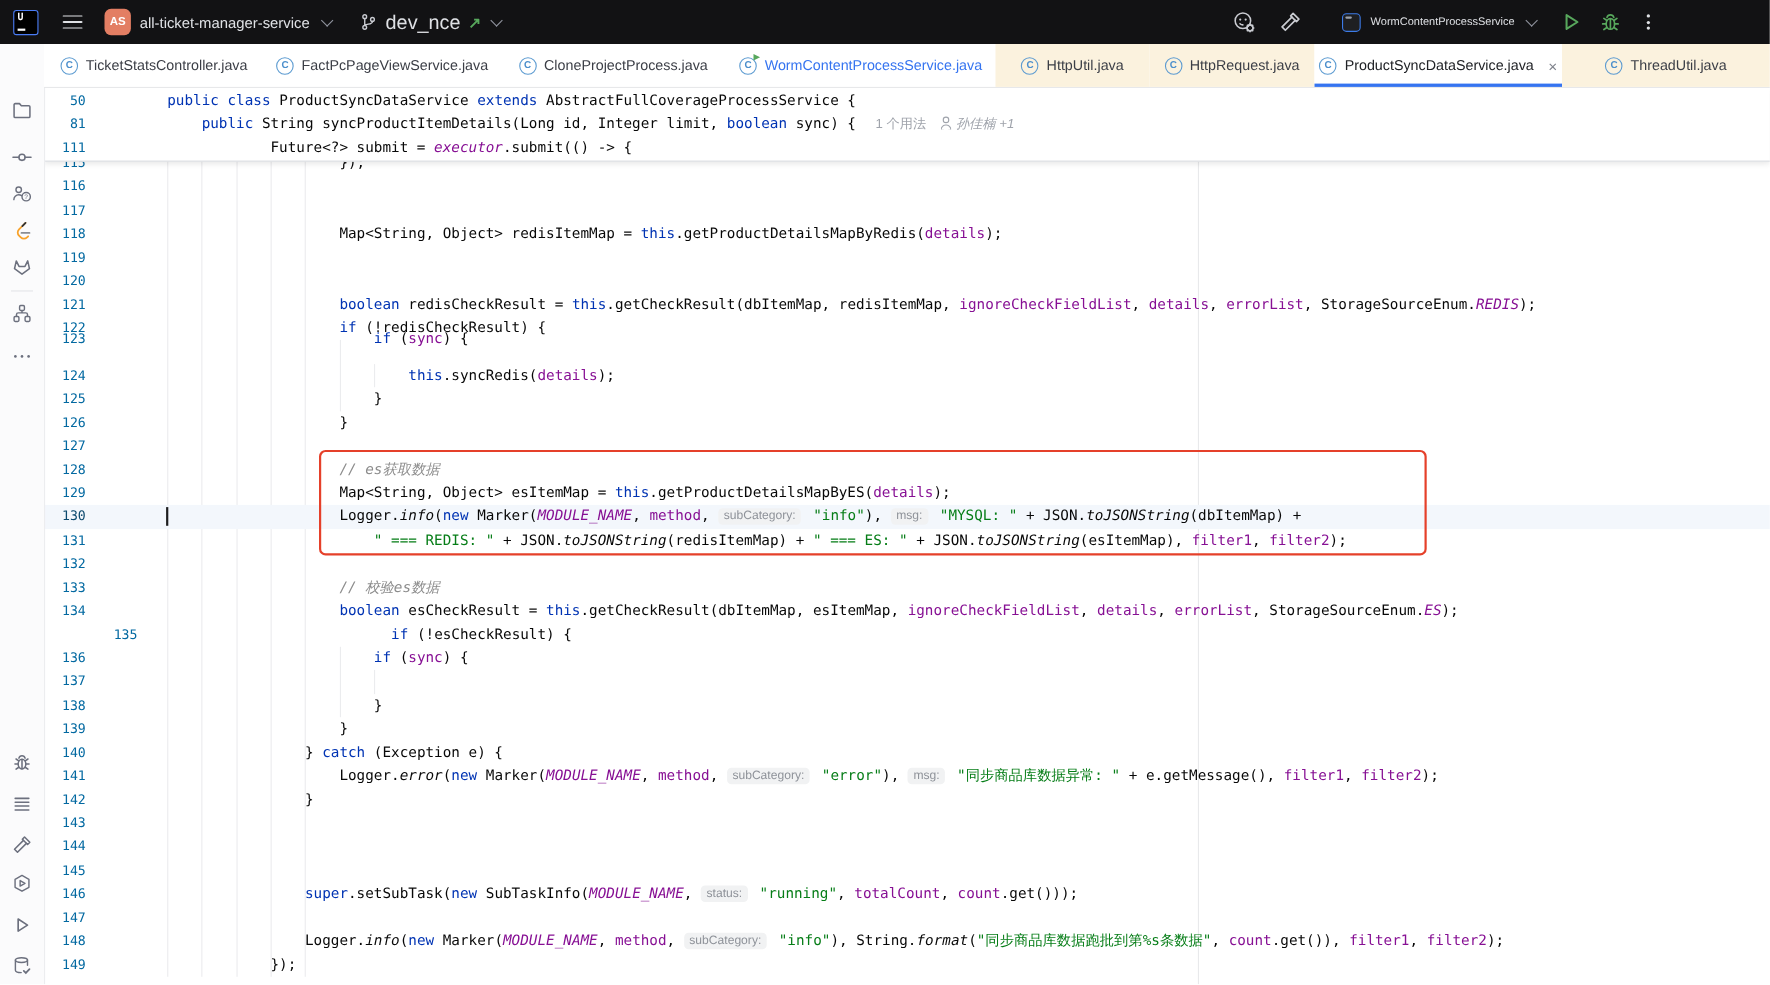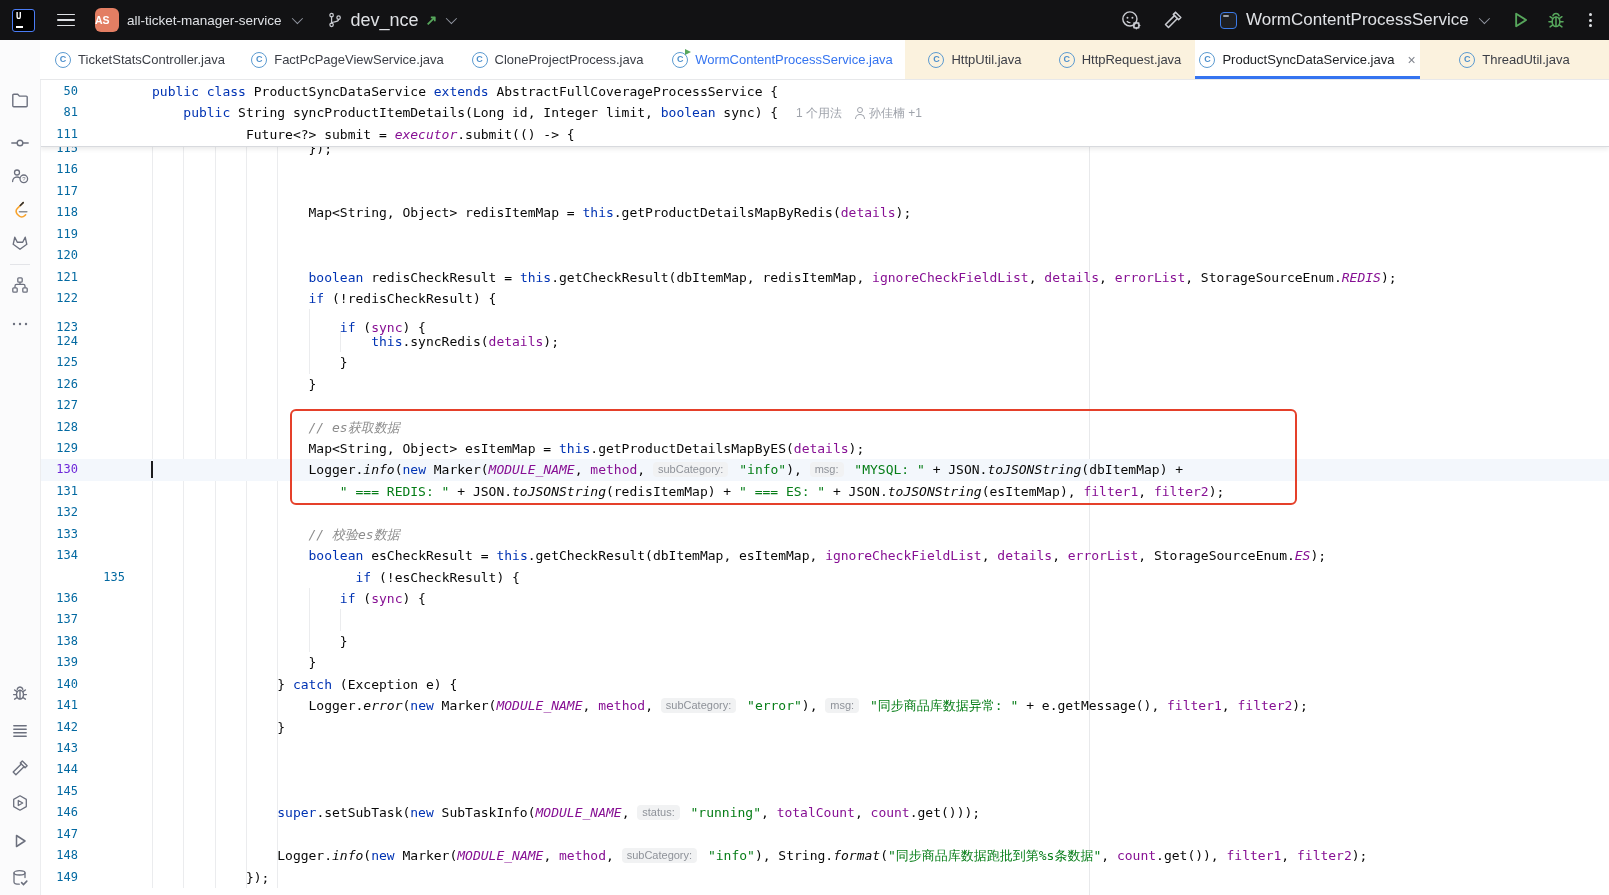--- a/index.html
+++ b/index.html
@@ -7,31 +7,31 @@
           font-family:"Liberation Sans",sans-serif;-webkit-font-smoothing:antialiased;}
 
   
   .topbar{position:absolute;left:0;top:0;width:1609px;height:40px;background:#121214;display:flex;align-items:center;z-index:5;}
   .logo{position:relative;width:21px;height:21px;margin-left:12px;background:#000;border:1.5px solid #4A7CF5;border-radius:3px;flex:none;}
   .logo .lu{position:absolute;left:3px;top:0px;color:#fff;font:bold 9px/12px "DejaVu Sans Mono",monospace;}
   .logo .lbar{position:absolute;left:3px;bottom:3px;width:7px;height:2px;background:#fff;}
   .burger{margin-left:22px;width:18px;height:13px;display:flex;flex-direction:column;justify-content:space-between;cursor:pointer;flex:none;}
   .burger i{display:block;height:1.8px;background:#DFE1E5;border-radius:1px;}
   .proj{display:flex;align-items:center;margin-left:20px;gap:8px;}
-  .avatar{width:24px;height:24px;border-radius:6px;background:#E37E63;color:#fff;font:bold 10.5px/24px "Liberation Sans",sans-serif;}
+  .avatar{width:24px;height:24px;border-radius:6px;background:#E37E63;color:#fff;font:bold 10.5px/24px "Liberation Sans",sans-serif;text-align:center;}
   .pname{color:#DFE1E5;font-size:13.5px;}
   .chev{width:7px;height:7px;border-right:1.6px solid #9296A1;border-bottom:1.6px solid #9296A1;transform:rotate(45deg) translateY(-2px);margin-left:2px;}
   .branch{display:flex;align-items:center;margin-left:26px;gap:7px;}
   .branch .bname{color:#DFE1E5;font-size:18px;}
   .uparrow{color:var(--c-run_green);font-size:14px;font-weight:bold;line-height:1;}
   .tb-right{position:absolute;left:1120px;top:0;height:40px;display:flex;align-items:center;}
   .tb-ic{width:22px;height:22px;color:#C9CBD1;flex:none;cursor:pointer;}
   .cfg-chip{width:15px;height:15px;border:1.6px solid #3C7BE8;border-radius:4px;background:#1E1F22;position:relative;margin-left:36px;flex:none;}
   .cfg-chip::after{content:"";position:absolute;left:2px;top:2px;width:6px;height:2.5px;background:#9BA1AA;border-radius:1px;}
-  .cfg-name{color:#DFE1E5;font-size:17px;margin-left:9px;}
+  .cfg-name{color:#DFE1E5;font-size:10px;margin-left:9px;}
   .kebab{display:flex;flex-direction:column;gap:2.5px;margin-left:22px;cursor:pointer;}
   .kebab i{width:3px;height:3px;border-radius:50%;background:#DFE1E5;}
 
   
   .stripe{position:absolute;left:0;top:40px;bottom:0;width:40px;background:#FBFBFC;border-right:1px solid #ECEDEF;z-index:4;}
   .stripe .sic{position:absolute;left:10px;width:20px;height:20px;color:#6C707E;cursor:pointer;}
   .stripe .sdiv{position:absolute;left:10px;width:20px;height:1px;background:#E3E4E8;}
 
   
   .tabbar{position:absolute;left:40px;top:40px;right:0;height:40px;background:#fff;border-bottom:1px solid #E7E8EA;display:flex;z-index:4;box-sizing:border-box;}
@@ -44,35 +44,35 @@
   .cicon{position:relative;width:14px;height:14px;border:1.3px solid #5C9BD1;border-radius:50%;color:#4C8FCC;font:bold 9px/13px "Liberation Sans",sans-serif;text-align:center;flex:none;}
   .runmark{position:absolute;right:-4px;top:-4px;width:0;height:0;border-left:6px solid var(--c-run_green);border-top:3.5px solid transparent;border-bottom:3.5px solid transparent;}
   .tclose{color:#80848D;font-size:14px;margin-left:6px;line-height:1;cursor:pointer;}
 
   
   .margin-line{position:absolute;left:1089px;top:80px;bottom:0;width:1px;background:#E8E9EB;z-index:0;}
   .guide{position:absolute;width:1px;background:#EBECEE;z-index:0;}
   .cl{position:absolute;left:40px;width:1569px;height:21.43px;z-index:1;}
   .cl.cur{background:#F3F7FC;}
   .cl .g{position:absolute;left:0;top:0;width:38px;text-align:right;font:12px/21.43px "DejaVu Sans Mono",monospace;color:#0369a1;}
-  .cl.cur .g{color:#6d28d9;}
+  .cl.cur .g{color:#0c4a6e;}
   .cl .code{position:absolute;left:112px;top:0;font:13px/21.43px "DejaVu Sans Mono","DejaVu Sans",monospace;white-space:pre;color:#080808;}
   .t-k{color:var(--c-keyword);}
   .t-s{color:var(--c-string);}
   .t-c{color:var(--c-comment);font-style:italic;}
   .t-f{color:var(--c-field);}
   .t-fi{color:var(--c-field);font-style:italic;}
   .t-m{font-style:italic;}
   .t-p{color:#080808;}
   .t-h{display:inline-block;background:#F1F2F3;border-radius:4px;padding:0 5px;margin-right:3px;font:11px/15px "Liberation Sans",sans-serif;color:#8E9299;vertical-align:1.5px;}
   .t-u{font:12px/21.43px "Liberation Sans",sans-serif;color:#9FA3AB;margin-left:10px;}
   .t-pi{display:inline-block;width:11px;height:12px;position:relative;margin-left:12px;vertical-align:-2px;}
   .t-pi::before{content:"";position:absolute;top:0;left:3px;width:4px;height:4px;border:1.2px solid #9FA3AB;border-radius:50%;}
   .t-pi::after{content:"";position:absolute;bottom:0;left:0.5px;width:8px;height:4px;border:1.2px solid #9FA3AB;border-bottom:none;border-radius:5px 5px 0 0;}
-  .t-pi + .t-u{margin-left:4px;}
+  .t-pi + .t-u{margin-left:4px;font-style:italic;}
 
   .sticky-bg{position:absolute;left:40px;top:80px;width:1569px;height:66px;background:#fff;border-bottom:1px solid #D8DADE;box-shadow:0 2px 5px rgba(0,0,0,0.09);z-index:3;}
   .sticky-row{z-index:3;}
   .annotation-box{position:absolute;left:290px;top:409px;width:1007px;height:96px;border:2.5px solid var(--c-annotation_red);border-radius:6px;z-index:2;box-sizing:border-box;}
   .caret{position:absolute;left:151px;top:461px;width:1.7px;height:17px;background:#1D1D1F;z-index:2;}
 
   svg{display:block;width:100%;height:100%;}
 </style>
 </head>
 <body>
@@ -301,21 +301,21 @@
         <span class="g">120</span>
       </div>
       <div class="cl" style="top: 266.58px;">
         <span class="g">121</span>
         <span class="code">                    <span class="t-k">boolean</span><span class="t-p"> redisCheckResult = </span><span class="t-k">this</span><span class="t-p">.getCheckResult(dbItemMap, redisItemMap, </span><span class="t-f">ignoreCheckFieldList</span><span class="t-p">, </span><span class="t-f">details</span><span class="t-p">, </span><span class="t-f">errorList</span><span class="t-p">, StorageSourceEnum.</span><span class="t-fi">REDIS</span><span class="t-p">);</span></span>
       </div>
       <div class="cl" style="top: 288.01px;">
         <span class="g">122</span>
         <span class="code">                    <span class="t-k">if</span><span class="t-p"> (!redisCheckResult) {</span></span>
       </div>
-      <div class="cl" style="top: 317px;">
+      <div class="cl" style="top: 298px;">
         <span class="g">123</span>
         <span class="code">                        <span class="t-k">if</span><span class="t-p"> (</span><span class="t-f">sync</span><span class="t-p">) {</span></span>
       </div>
       <div class="cl" style="top: 330.87px;">
         <span class="g">124</span>
         <span class="code">                            <span class="t-k">this</span><span class="t-p">.syncRedis(</span><span class="t-f">details</span><span class="t-p">);</span></span>
       </div>
       <div class="cl" style="top: 352.3px;">
         <span class="g">125</span>
         <span class="code">                        <span class="t-p">}</span></span>

